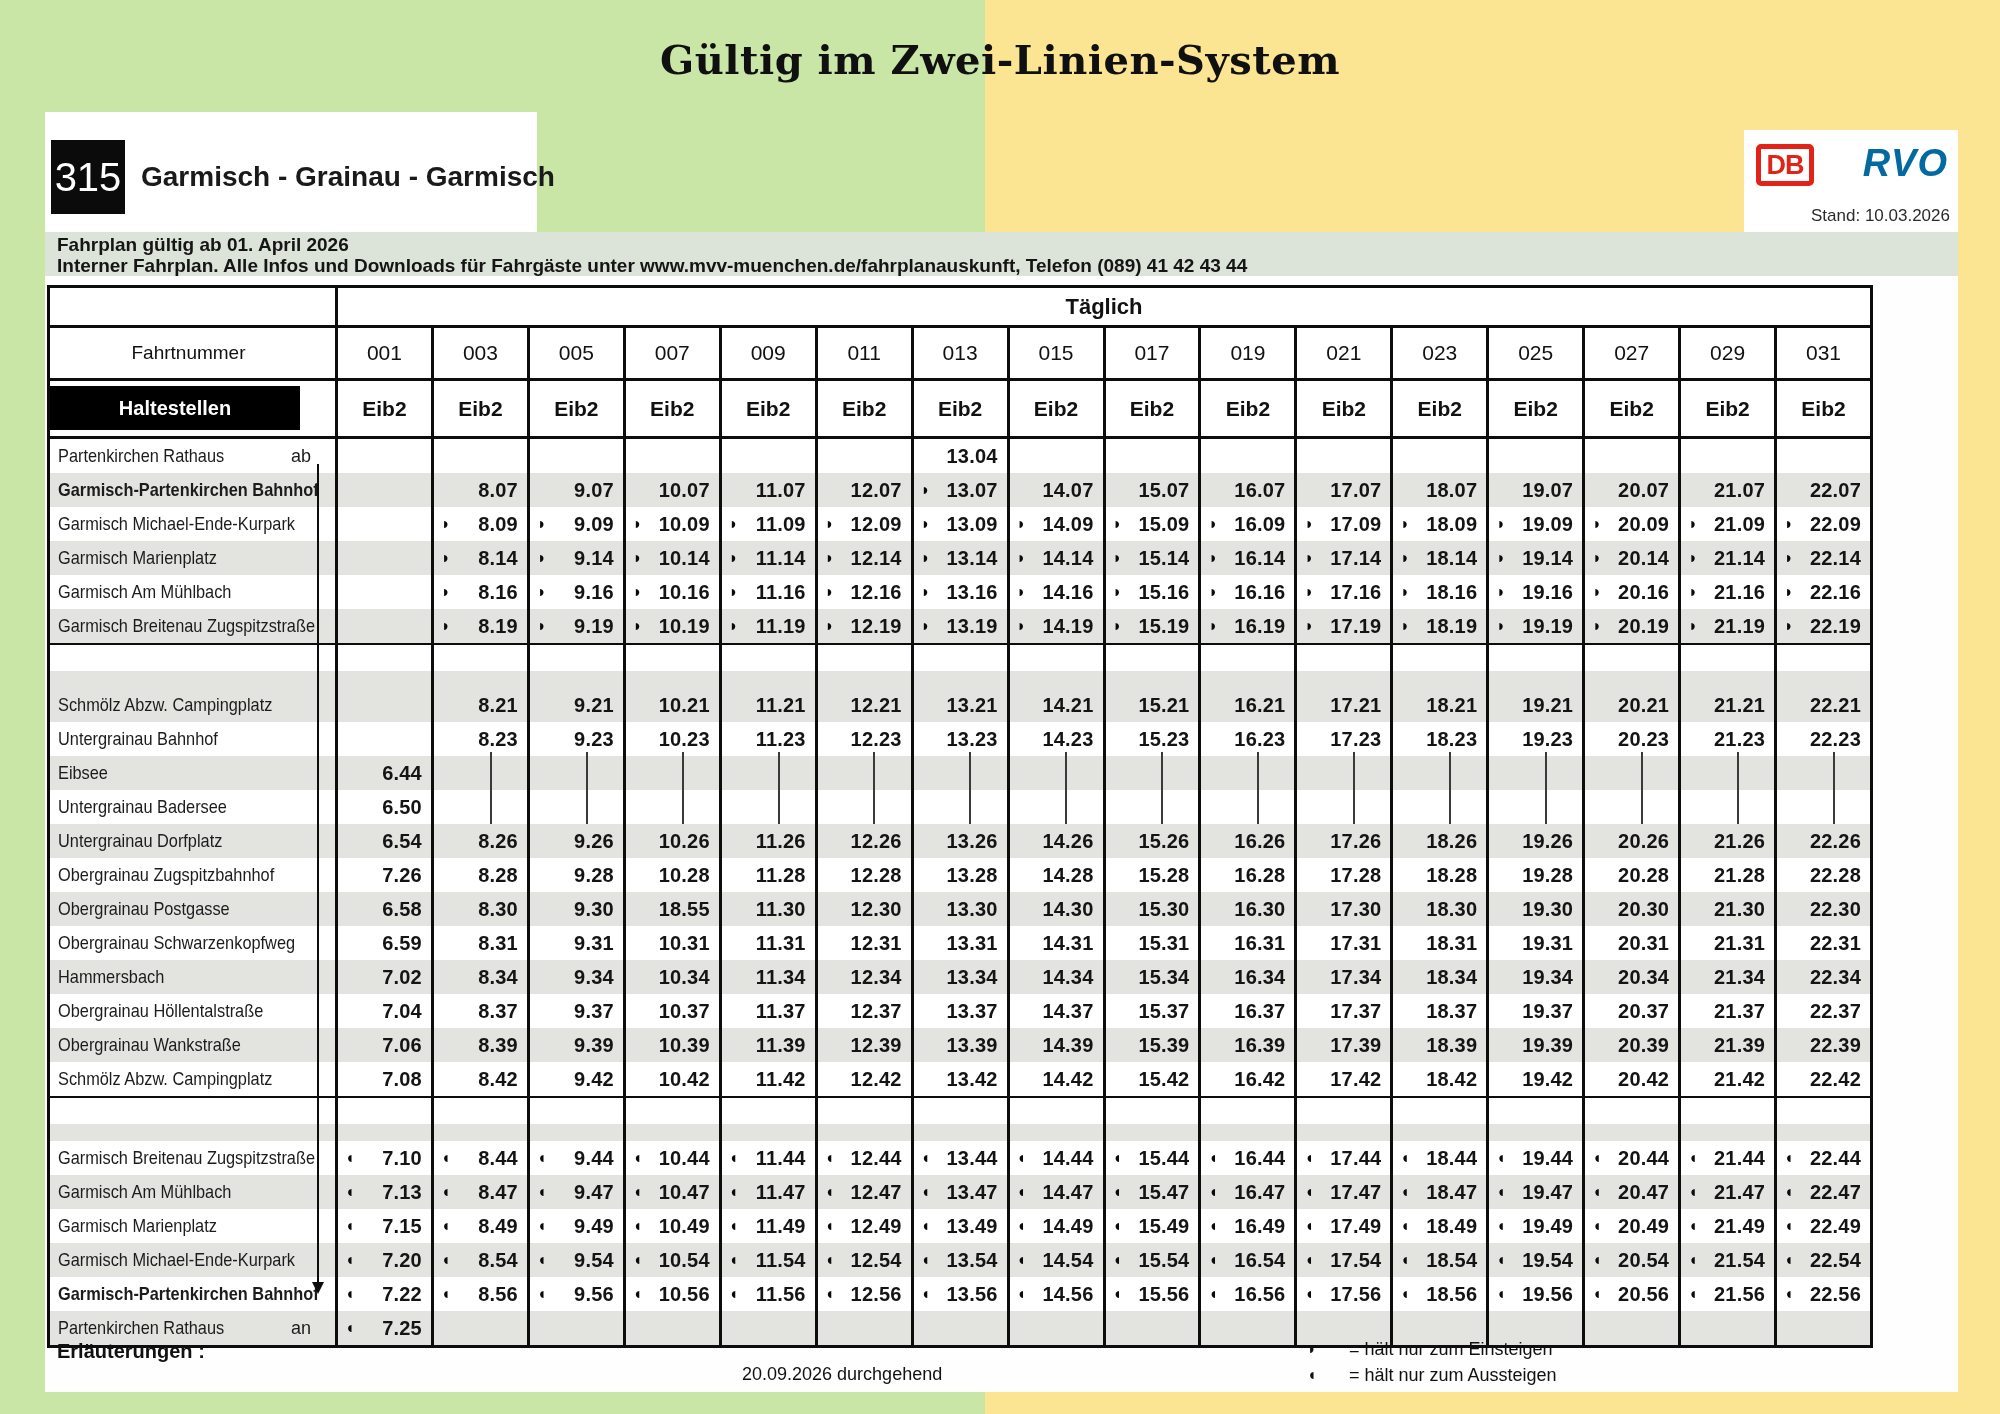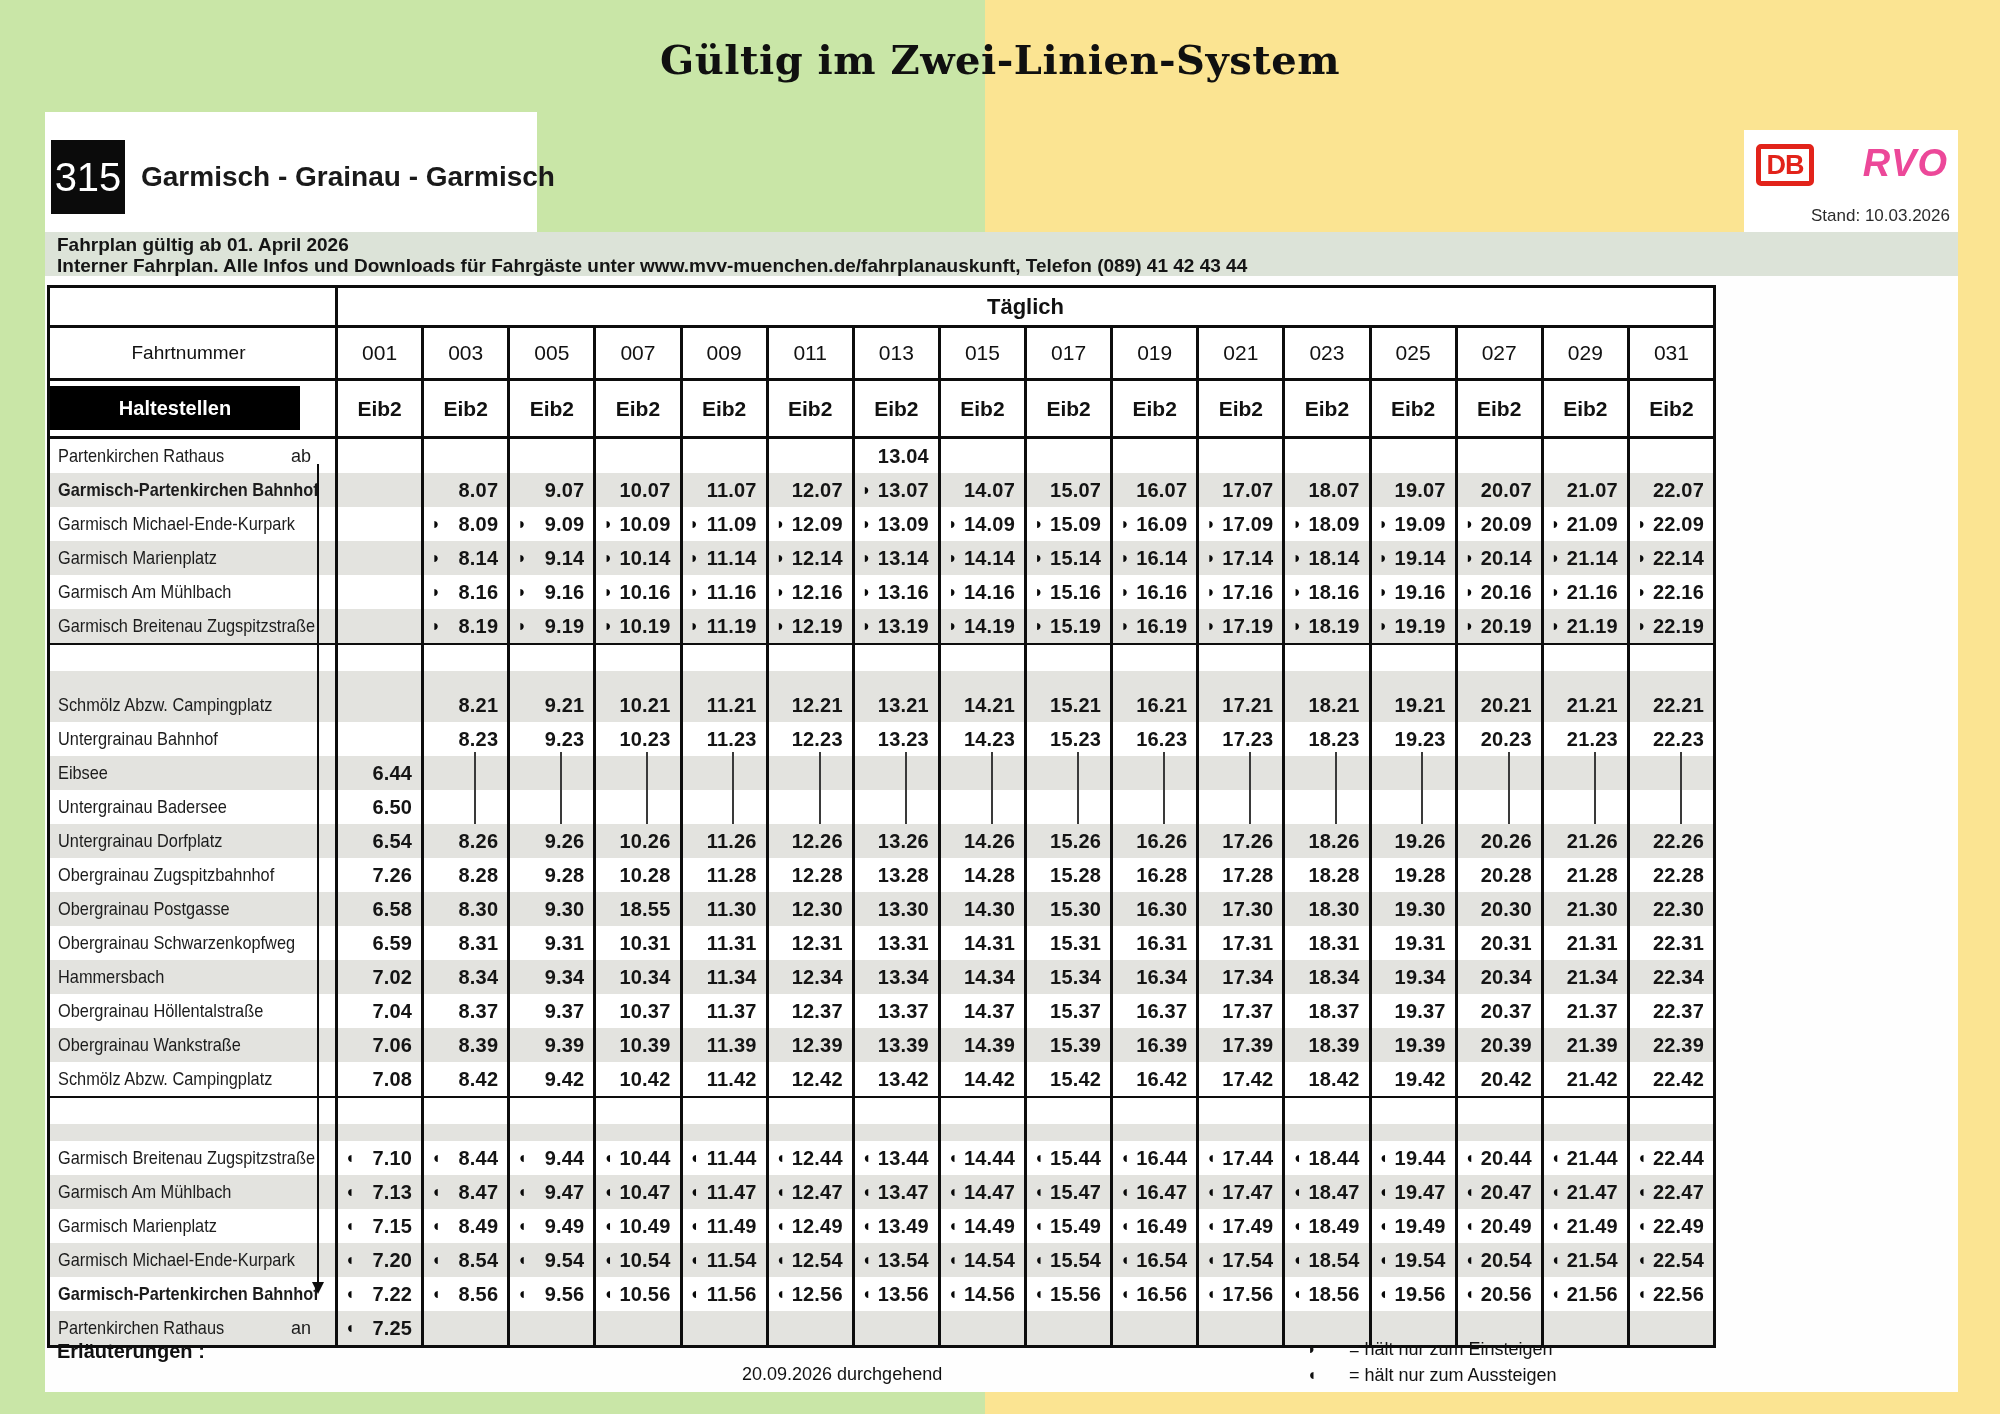--- a/index.html
+++ b/index.html
@@ -25,33 +25,33 @@
   }
   .logo-box{position:absolute;left:1744px;top:130px;width:214px;height:102px;background:#fff;}
   .db-logo{
     position:absolute;left:12px;top:14px;width:58px;height:42px;
     border:5px solid #e2231a;border-radius:5px;box-sizing:border-box;
     display:flex;align-items:center;justify-content:center;
     color:#e2231a;font-weight:bold;font-size:27px;letter-spacing:-1px;
   }
   .rvo-logo{
     position:absolute;right:10px;top:12px;
-    font-weight:bold;font-style:italic;font-size:38px;color:#ec4899;letter-spacing:1px;
+    font-weight:bold;font-style:italic;font-size:38px;color:#0369a1;letter-spacing:1px;
   }
   .stand{position:absolute;right:8px;bottom:6px;font-size:17px;color:#2b2b2b;}
   
   .panel{position:absolute;left:45px;top:232px;width:1913px;height:1160px;background:#fefefe;}
   .info-strip{
     position:absolute;left:0;top:0;width:100%;height:44px;background:#dce3d8;
     font-weight:bold;font-size:19px;line-height:21px;padding:2px 0 0 12px;box-sizing:border-box;
     color:#151515;
   }
   
   table.tt{
-    position:absolute;left:2px;top:53px;width:1669px;
+    position:absolute;left:2px;top:53px;width:1826px;
     border-collapse:collapse;table-layout:fixed;background:#fff;
     border:3px solid #0d0d0d;
   }
   .tt col.c-label{width:288px;}
   .tt td{padding:0;position:relative;overflow:visible;}
   .tt td.dcell{border-left:3px solid #0d0d0d;}
   .tt tr.r-daily td{height:37px;border-bottom:3px solid #0d0d0d;}
   .tt td.daily{text-align:center;font-weight:bold;font-size:22px;}
   .tt tr.r-trips td{height:50px;border-bottom:3px solid #0d0d0d;}
   .tt td.lbl-fahrt{text-align:center;padding-right:8px;font-size:19px;}

